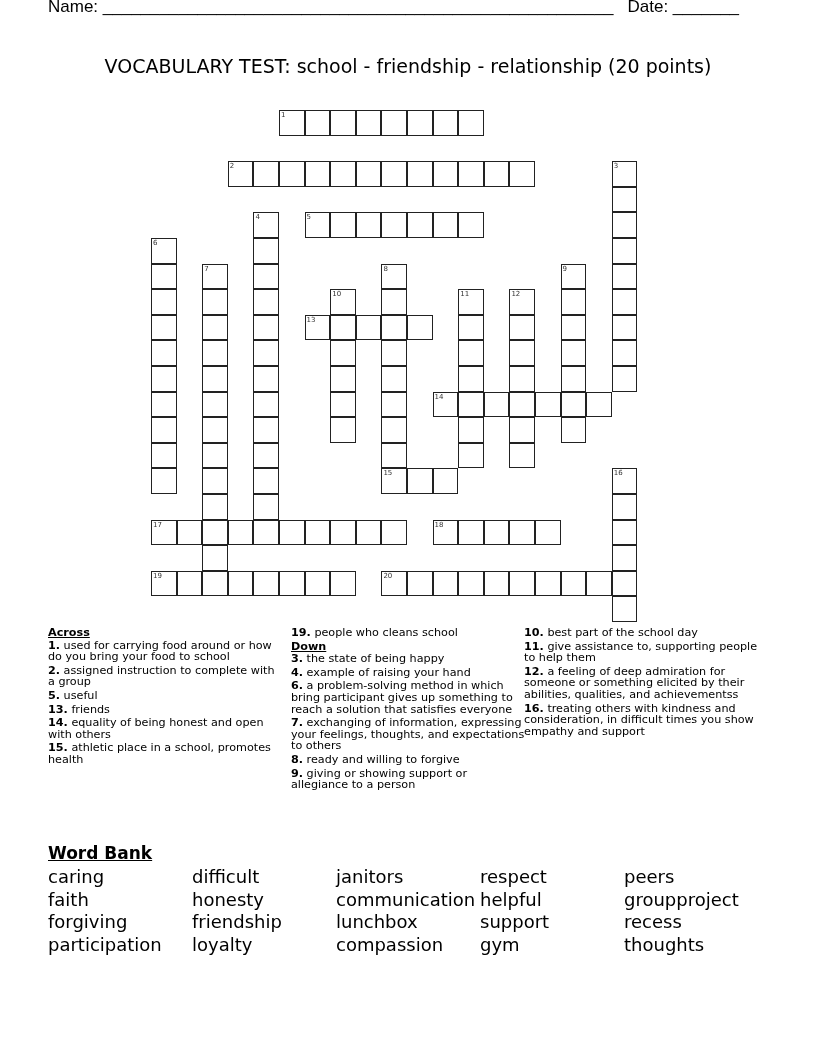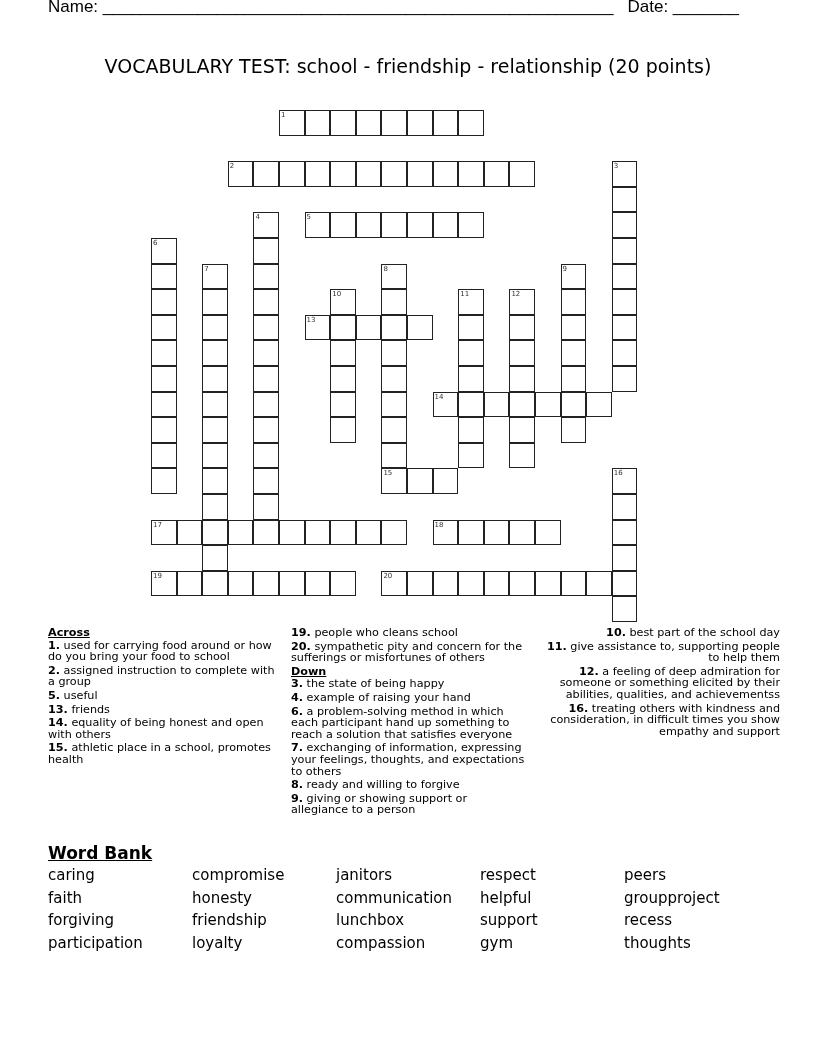--- a/index.html
+++ b/index.html
@@ -8,23 +8,23 @@
     .title { position: absolute; left: 0; width: 816px; top: 55px; text-align: center; font-family: "DejaVu Sans", sans-serif; font-size: 19px; }
     .grid { position: absolute; left: 0; top: 0; width: 816px; height: 630px; }
     .cell { position: absolute; width: 25.6px; height: 25.6px; box-sizing: border-box; border: 1.4px solid #222; background: #fff; }
     .num { position: absolute; left: 1px; top: 0px; font-family: "DejaVu Sans", sans-serif; font-size: 7px; color: #333; line-height: 8px; }
     .clues { position: absolute; top: 627px; font-family: "DejaVu Sans", sans-serif; font-size: 11.2px; line-height: 11.6px; }
     .clues .sec { font-weight: bold; text-decoration: underline; margin-bottom: 1px; }
     .clues .clue { margin-bottom: 2px; }
     .clues .cn { font-weight: bold; }
     .col1 { left: 48px; width: 236px; }
     .col2 { left: 291px; width: 236px; }
-    .col3 { left: 540px; width: 240px; text-align: right; }
+    .col3 { left: 524px; width: 240px; }
     .bank-title { position: absolute; left: 48px; top: 843px; font-family: "DejaVu Sans", sans-serif; font-weight: bold; font-size: 17px; text-decoration: underline; }
-    .bank { position: absolute; left: 48px; top: 866px; width: 730px; display: grid; grid-template-columns: 144px 144px 144px 144px 144px; grid-auto-rows: 22.6px; font-family: "DejaVu Sans", sans-serif; font-size: 15px; }
+    .bank { position: absolute; left: 48px; top: 866px; width: 730px; display: grid; grid-template-columns: 144px 144px 144px 144px 144px; grid-auto-rows: 22.6px; font-family: "DejaVu Sans", sans-serif; font-size: 18px; }
   </style>
 </head>
 <body>
 
 <div class="header"><span>Name: ______________________________________________________</span>   <span>Date: _______</span></div>
 
 <div class="title">VOCABULARY TEST: school - friendship - relationship (20 points)</div>
 
 <div class="grid" id="grid">
     <div class="cell" style="left: 279px; top: 110px;">
@@ -228,45 +228,44 @@
       <div class="clue"><span class="cn">2.</span><span> assigned instruction to complete with a group</span></div>
       <div class="clue"><span class="cn">5.</span><span> useful</span></div>
       <div class="clue"><span class="cn">13.</span><span> friends</span></div>
       <div class="clue"><span class="cn">14.</span><span> equality of being honest and open with others</span></div>
       <div class="clue"><span class="cn">15.</span><span> athletic place in a school, promotes health</span></div>
     </div>
 </div>
 <div class="clues col2">
   <div id="across-b">
       <div class="clue"><span class="cn">19.</span><span> people who cleans school</span></div>
-      <div class="clue"><span class="cn">20.</span><span> sympathetic pity and concern for the sufferings or misfortunes of others</span></div>
     </div>
   <div class="sec">Down</div>
   <div id="down-a">
       <div class="clue"><span class="cn">3.</span><span> the state of being happy</span></div>
       <div class="clue"><span class="cn">4.</span><span> example of raising your hand</span></div>
-      <div class="clue"><span class="cn">6.</span><span> a problem-solving method in which each participant hand up something to reach a solution that satisfies everyone</span></div>
+      <div class="clue"><span class="cn">6.</span><span> a problem-solving method in which bring participant gives up something to reach a solution that satisfies everyone</span></div>
       <div class="clue"><span class="cn">7.</span><span> exchanging of information, expressing your feelings, thoughts, and expectations to others</span></div>
       <div class="clue"><span class="cn">8.</span><span> ready and willing to forgive</span></div>
       <div class="clue"><span class="cn">9.</span><span> giving or showing support or allegiance to a person</span></div>
     </div>
 </div>
 <div class="clues col3">
   <div id="down-b">
       <div class="clue"><span class="cn">10.</span><span> best part of the school day</span></div>
       <div class="clue"><span class="cn">11.</span><span> give assistance to, supporting people to help them</span></div>
       <div class="clue"><span class="cn">12.</span><span> a feeling of deep admiration for someone or something elicited by their abilities, qualities, and achievementss</span></div>
       <div class="clue"><span class="cn">16.</span><span> treating others with kindness and consideration, in difficult times you show empathy and support</span></div>
     </div>
 </div>
 
 <div class="bank-title">Word Bank</div>
 <div class="bank" id="bank">
     <div>caring</div>
-    <div>compromise</div>
+    <div>difficult</div>
     <div>janitors</div>
     <div>respect</div>
     <div>peers</div>
     <div>faith</div>
     <div>honesty</div>
     <div>communication</div>
     <div>helpful</div>
     <div>groupproject</div>
     <div>forgiving</div>
     <div>friendship</div>

